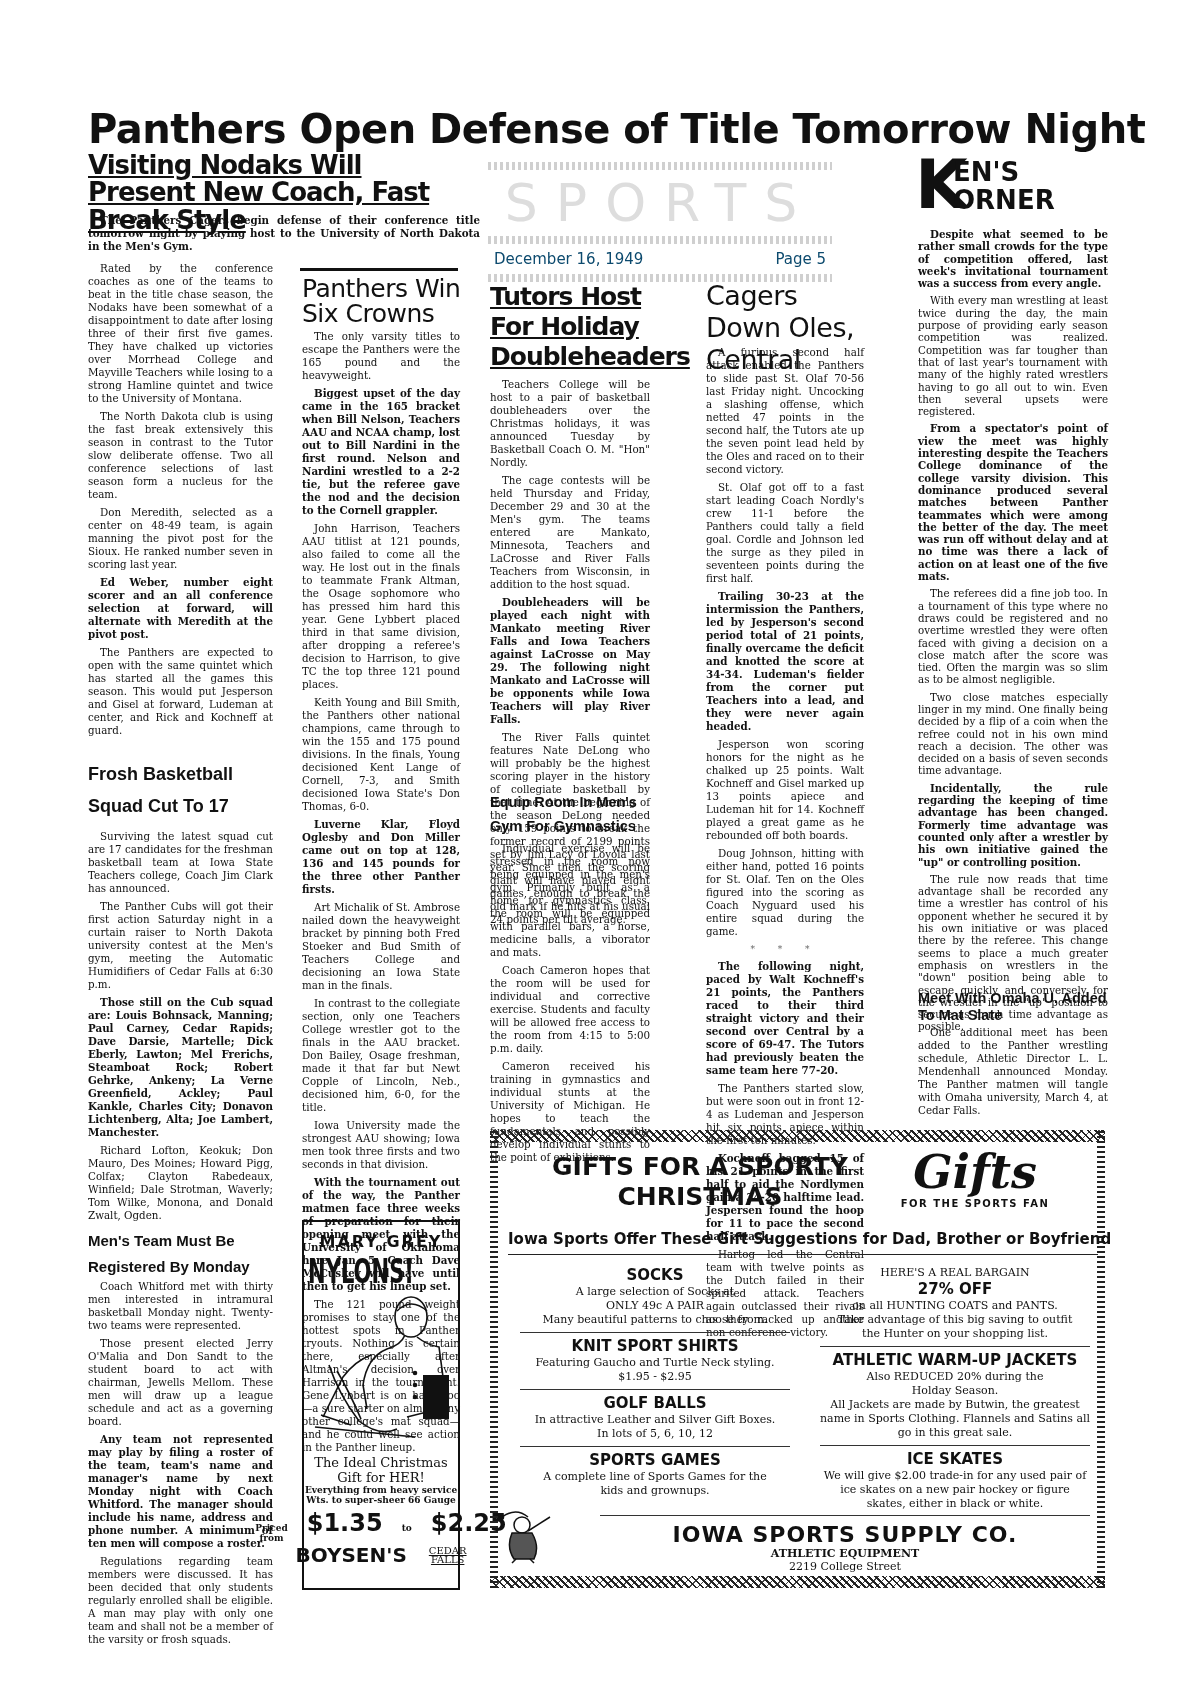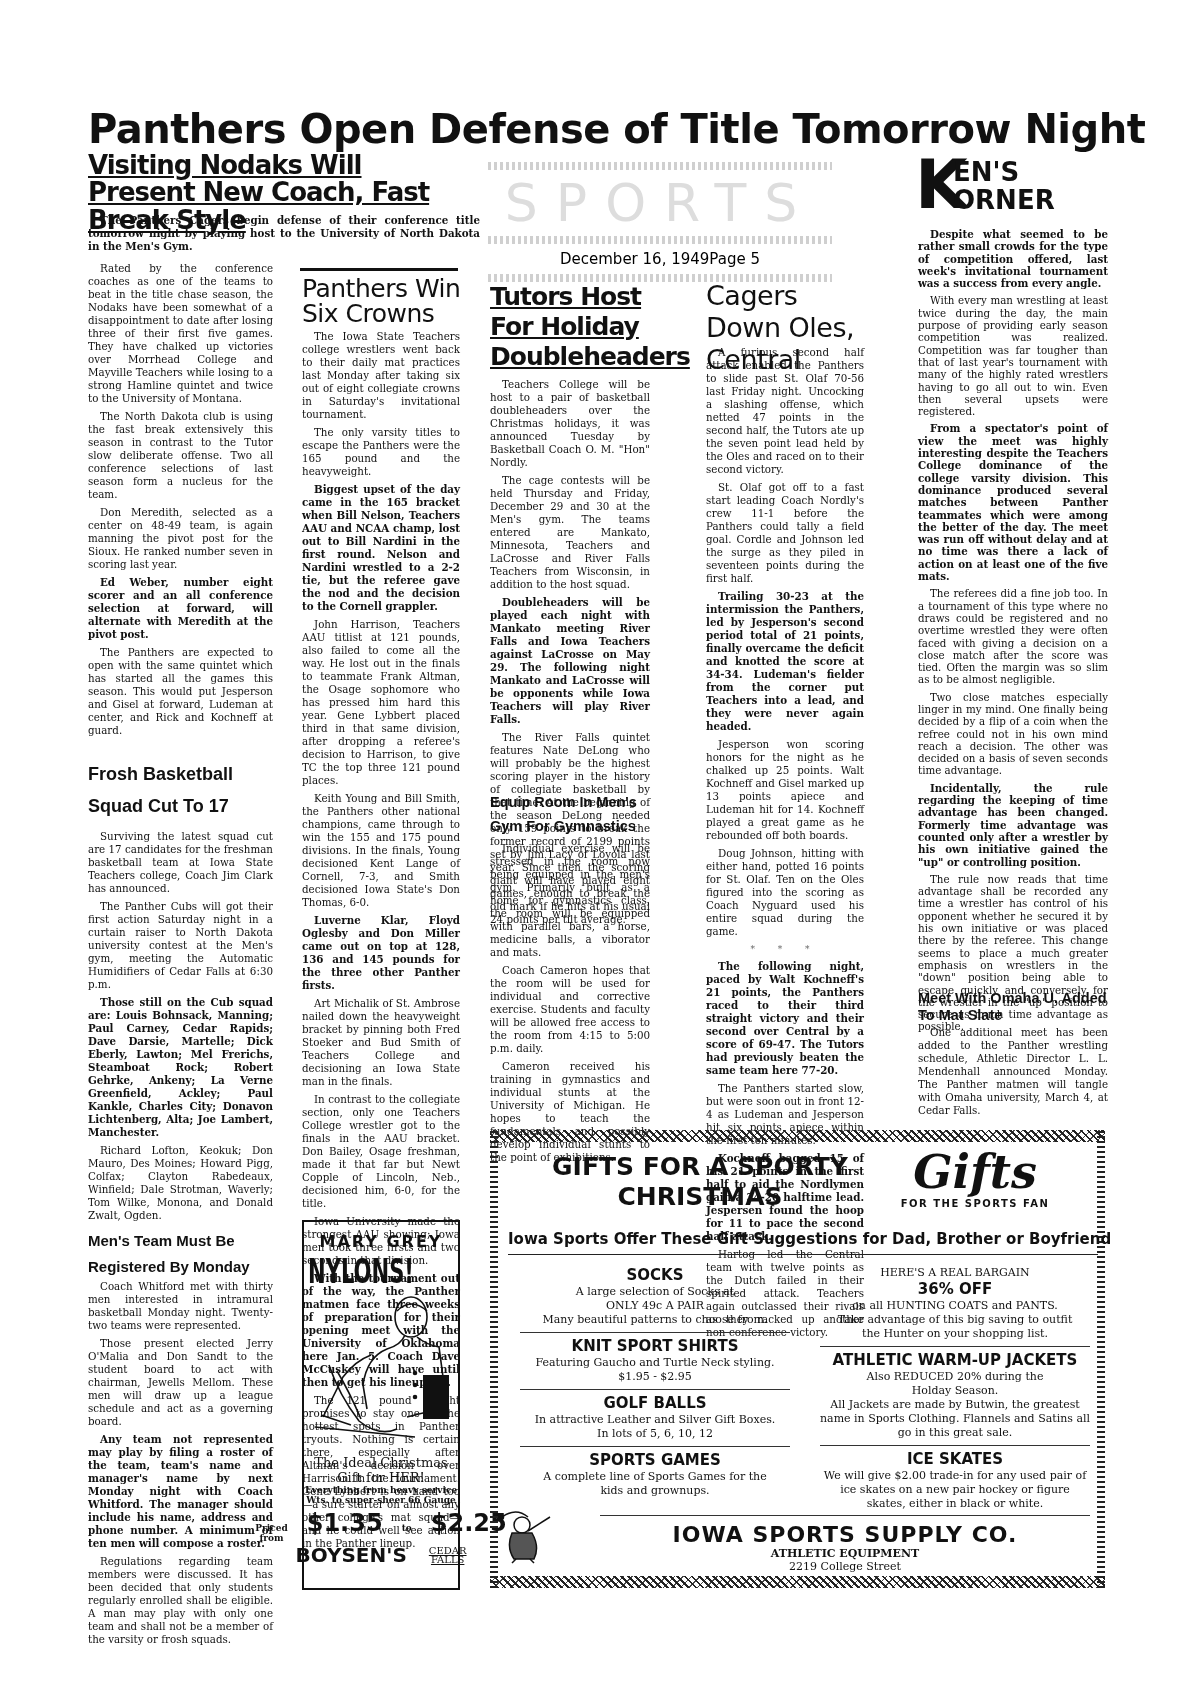--- a/index.html
+++ b/index.html
@@ -15,21 +15,21 @@
   .hd-cond { font-family: "DejaVu Sans", sans-serif; font-weight: bold; letter-spacing: -1px; line-height: 1.05; text-decoration: underline; }
   .hd-light { font-family: "DejaVu Sans", sans-serif; font-weight: normal; letter-spacing: -0.5px; line-height: 1.0; }
   .hd-bold { font-family: Liberation Sans, sans-serif; font-weight: bold; line-height: 1.25; }
 
   .rule-top { border-top: 3px solid #111; }
 
   
   .masthead { left: 488px; top: 158px; width: 344px; height: 120px; }
   .mast-dots { height: 8px; background: repeating-linear-gradient(90deg, #bbb 0 3px, transparent 3px 6px); opacity: .7; margin: 4px 0; }
   .mast-word { font-family: "DejaVu Sans", sans-serif; font-size: 52px; color: #ddd; letter-spacing: 18px; text-align: center; height: 58px; line-height: 58px; }
-  .mast-meta { display: flex; justify-content: center; font-family: "DejaVu Sans", sans-serif; font-size: 15px; color: #000000; padding: 2px 6px; }
+  .mast-meta { display: flex; justify-content: space-between; font-family: "DejaVu Sans", sans-serif; font-size: 15px; color: #0c4a6e; padding: 2px 6px; }
 
   
   .kk { left: 915px; top: 155px; width: 200px; height: 60px; }
   .kk-K { position: absolute; left: 0; top: -4px; font-family: "DejaVu Sans", sans-serif; font-weight: bold; font-size: 68px; line-height: 68px; }
   .kk-en { position: absolute; left: 38px; top: 4px; font-family: "DejaVu Sans", sans-serif; font-weight: bold; font-size: 26px; line-height: 26px; }
   .kk-orner { position: absolute; left: 38px; top: 32px; font-family: "DejaVu Sans", sans-serif; font-weight: bold; font-size: 26px; line-height: 26px; }
 
   
   .nylon-ad { left: 302px; top: 1220px; width: 158px; height: 370px; border: 2px solid #111; text-align: center; }
   .nylon-brand { font-family: "DejaVu Sans", sans-serif; font-weight: bold; font-size: 16px; margin-top: 10px; letter-spacing: 2px; }
@@ -102,21 +102,20 @@
   <div class="mast-meta">
     <span>December 16, 1949</span>
     <span>Page 5</span>
   </div>
   <div class="mast-dots"></div>
 </div>
 
 <div class="abs rule-top" style="left:300px;top:268px;width:158px;"></div>
 <h2 class="abs hd-light" style="left:302px;top:276px;width:160px;font-size:25px;">Panthers Win Six Crowns</h2>
 <div class="col" style="left:302px;top:330px;width:158px;">
-    <p>The Iowa State Teachers college wrestlers went back to their daily mat practices last Monday after taking six out of eight collegiate crowns in Saturday's invitational tournament.</p>
     <p>The only varsity titles to escape the Panthers were the 165 pound and the heavyweight.</p>
     <p class="b">Biggest upset of the day came in the 165 bracket when Bill Nelson, Teachers AAU and NCAA champ, lost out to Bill Nardini in the first round. Nelson and Nardini wrestled to a 2-2 tie, but the referee gave the nod and the decision to the Cornell grappler.</p>
     <p>John Harrison, Teachers AAU titlist at 121 pounds, also failed to come all the way. He lost out in the finals to teammate Frank Altman, the Osage sophomore who has pressed him hard this year. Gene Lybbert placed third in that same division, after dropping a referee's decision to Harrison, to give TC the top three 121 pound places.</p>
     <p>Keith Young and Bill Smith, the Panthers other national champions, came through to win the 155 and 175 pound divisions. In the finals, Young decisioned Kent Lange of Cornell, 7-3, and Smith decisioned Iowa State's Don Thomas, 6-0.</p>
     <p class="b">Luverne Klar, Floyd Oglesby and Don Miller came out on top at 128, 136 and 145 pounds for the three other Panther firsts.</p>
     <p>Art Michalik of St. Ambrose nailed down the heavyweight bracket by pinning both Fred Stoeker and Bud Smith of Teachers College and decisioning an Iowa State man in the finals.</p>
     <p>In contrast to the collegiate section, only one Teachers College wrestler got to the finals in the AAU bracket. Don Bailey, Osage freshman, made it that far but Newt Copple of Lincoln, Neb., decisioned him, 6-0, for the title.</p>
     <p>Iowa University made the strongest AAU showing; Iowa men took three firsts and two seconds in that division.</p>
     <p class="b">With the tournament out of the way, the Panther matmen face three weeks of preparation for their opening meet with the University of Oklahoma here Jan. 5. Coach Dave McCuskey will have until then to get his lineup set.</p>
     <p>The 121 pound weight promises to stay one of the hottest spots in Panther tryouts. Nothing is certain there, especially after Altman's decision over Harrison in the tournament. Gene Lybbert is on hand too—a sure starter on almost any other college's mat squad—and he could well see action in the Panther lineup.</p>
@@ -237,21 +236,21 @@
       </div>
       <div class="sa-item">
         <div class="h">SPORTS GAMES</div>
         <div>A complete line of Sports Games for the</div>
         <div>kids and grownups.</div>
       </div>
     </div>
   <div class="sa-col" style="left:330px;">
       <div class="sa-item">
         <div class="pre">HERE'S A REAL BARGAIN</div>
-        <div class="h">36% OFF</div>
+        <div class="h">27% OFF</div>
         <div>on all HUNTING COATS and PANTS.</div>
         <div>Take advantage of this big saving to outfit</div>
         <div>the Hunter on your shopping list.</div>
       </div>
       <div class="sa-item">
         <div class="h">ATHLETIC WARM-UP JACKETS</div>
         <div>Also REDUCED 20% during the</div>
         <div>Holday Season.</div>
         <div>All Jackets are made by Butwin, the greatest name in Sports Clothing. Flannels and Satins all go in this great sale.</div>
       </div>

